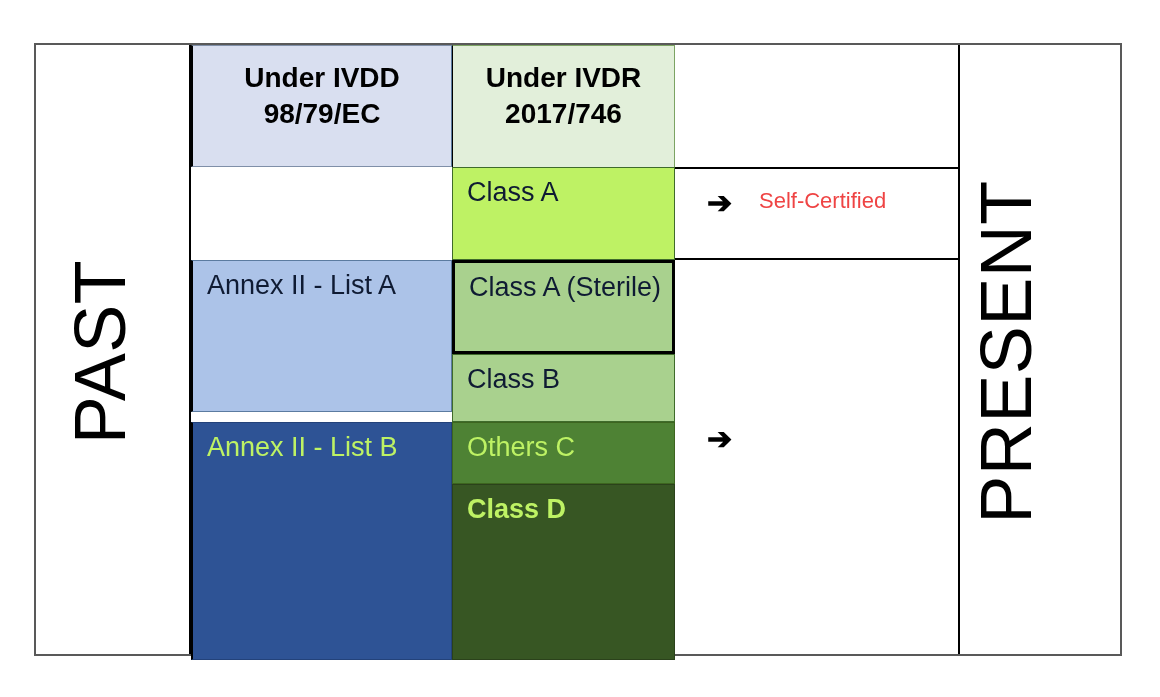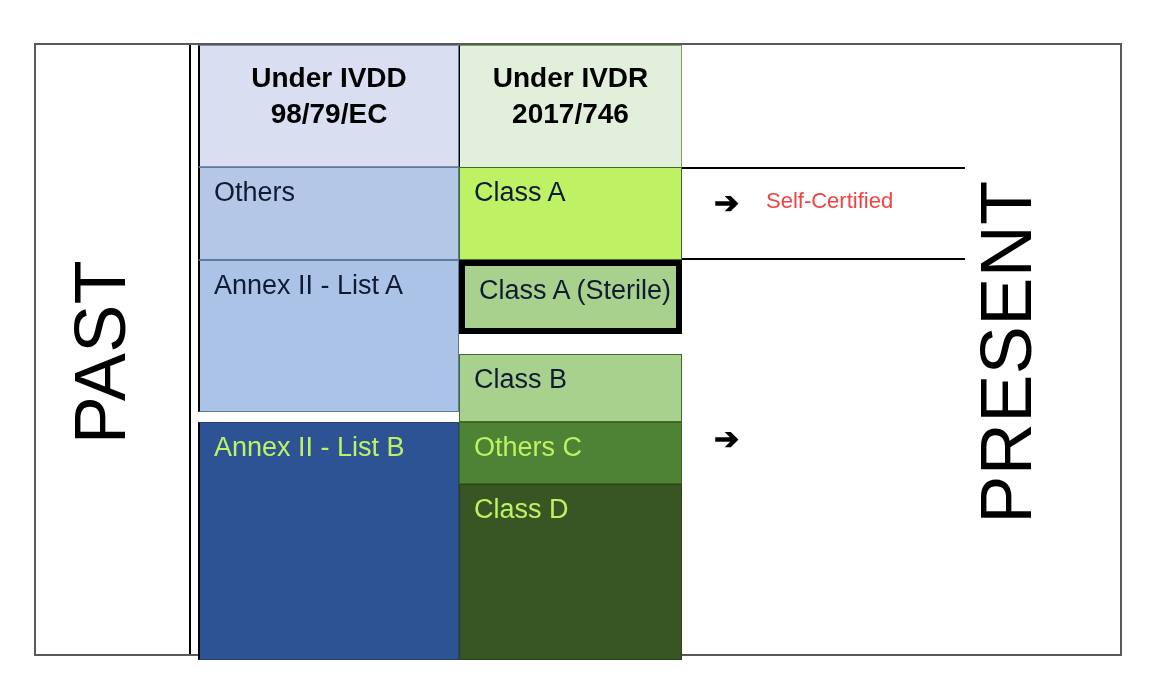--- a/index.html
+++ b/index.html
@@ -87,21 +87,21 @@
     position: absolute;
     left: 639px;
     top: 0px;
     width: 283px;
     height: 609px;
   }
 
   .cell {
     position: absolute;
     box-sizing: border-box;
-    left: 7px;
+    left: 0;
     width: 100%;
     padding: 7px 0 18px 14px;
     font-size: 27px;
     line-height: 1.33;
     color: #0f1b33;
     overflow: hidden;
   }
   .cell.header {
     font-weight: bold;
     text-align: center;
@@ -115,24 +115,24 @@
 
   
   #ivdd-header   { top: 0px;   height: 122px; background: #d9dff0; border: 1px solid #7f8fa8; border-left:2px solid #000; border-right:1px solid #5b7ba0;}
   #ivdd-others   { top: 122px; height: 93px;  background: #b4c7e7; border: 1px solid #5b7ba0; border-left:2px solid #000;}
   #ivdd-annexa   { top: 215px; height: 152px; background: #acc3e8; border: 1px solid #5b7ba0; border-left:2px solid #000;}
   #ivdd-annexb   { top: 377px; height: 238px; background: #2e5395; border: 1px solid #23427a; border-left:2px solid #000;}
 
   
   #ivdr-header      { top: 0px;   height: 128px; background: #e2efda; border: 1px solid #7ca363; border-left:1px solid #000;}
   #ivdr-classa      { top: 122px; height: 93px;  background: #bef264; border: 1px solid #3f6b2b;}
-  #ivdr-classa-ster { top: 215px; height: 74px;  background: #a9d18e; border: 6px solid #000000;}
+  #ivdr-classa-ster { top: 215px; height: 94px;  background: #a9d18e; border: 3px solid #000000;}
   #ivdr-classb      { top: 309px; height: 68px;  background: #a9d18e; border: 1px solid #3f6b2b;}
   #ivdr-classc      { top: 377px; height: 62px;  background: #4e8234; border: 1px solid #3d651f;}
-  #ivdr-classd      { top: 439px; height: 176px; background: #375623; border: 1px solid #2b421b;}
+  #ivdr-classd      { top: 439px; height: 176px; background: #375623; border: 1px solid #2b421b; font-weight: bold;}
 
   
   #out-self    { top: 0px;   height: 122px; background: #ffffff; }
   #out-selfc   { top: 122px; height: 93px;  background: #ffffff; border-top: 2px solid #000; border-bottom: 2px solid #000; }
   #out-notif   { top: 215px; height: 394px; background: #ffffff; }
 
   .outcome-row {
     display: flex;
     align-items: flex-start;
     padding: 10px 0 0 18px;
@@ -167,21 +167,20 @@
   <div class="vrule" id="vrule-left-era"></div>
   <div class="vrule" id="vrule-right-era"></div>
 
   <div id="col-ivdd">
 
     <div class="cell header" id="ivdd-header">
       <div>Under IVDD</div>
       <div>98/79/EC</div>
     </div>
 
-    <div class="cell" id="ivdd-others">Others</div>
 
     <div class="cell" id="ivdd-annexa">Annex II - List A</div>
 
     <div class="cell onwhite" id="ivdd-annexb">Annex II - List B</div>
   </div>
 
   <div id="col-ivdr">
 
     <div class="cell header" id="ivdr-header">
       <div>Under IVDR</div>

